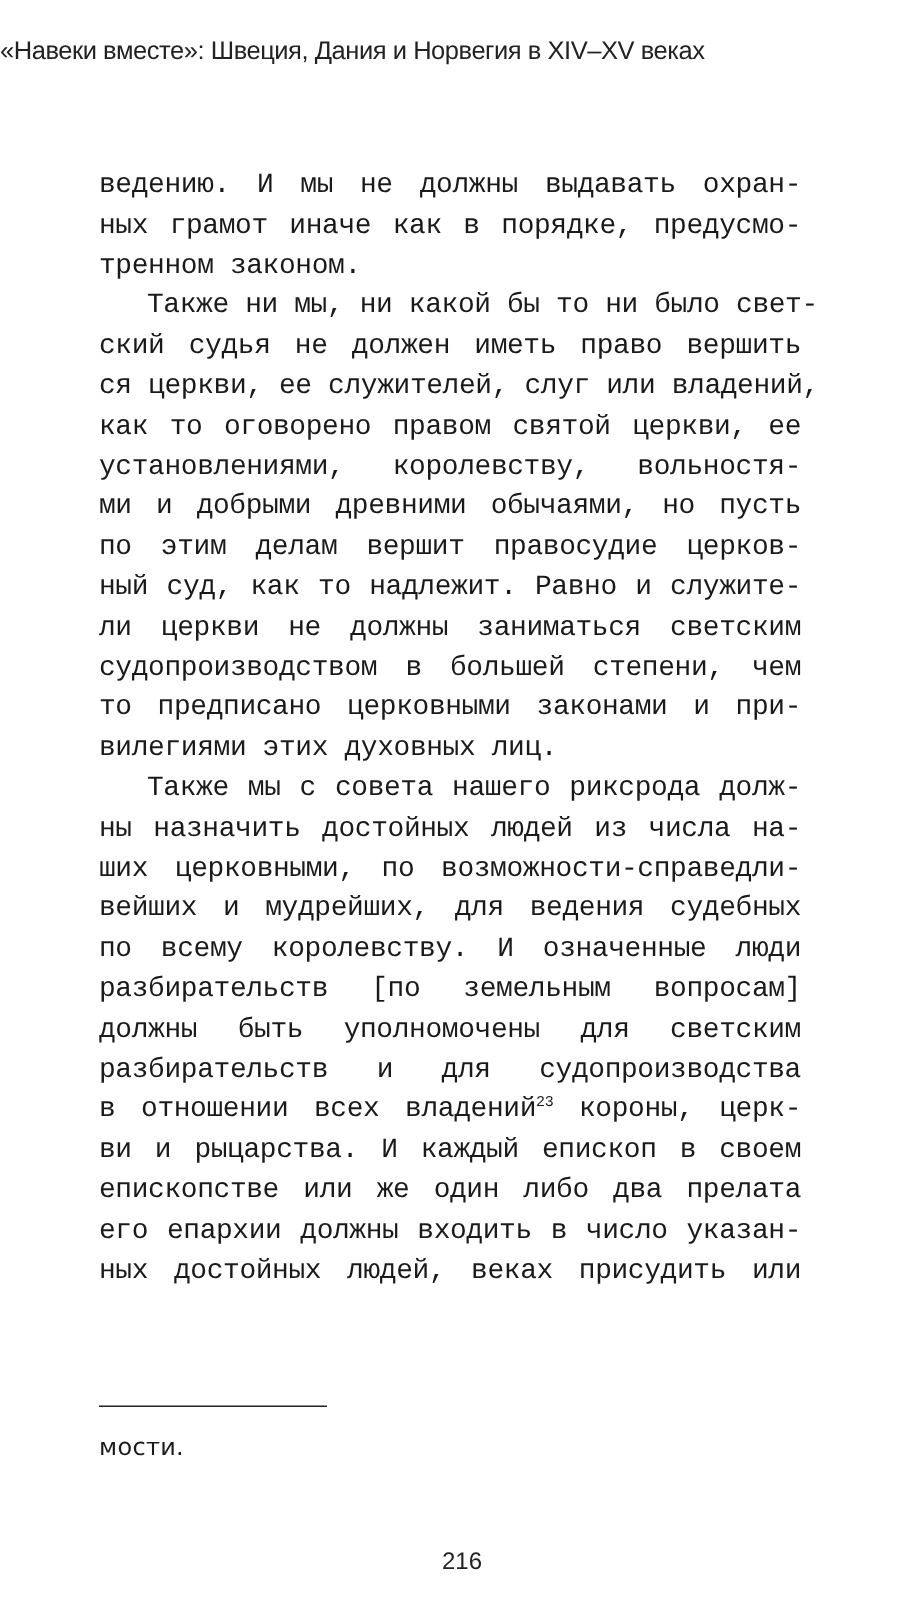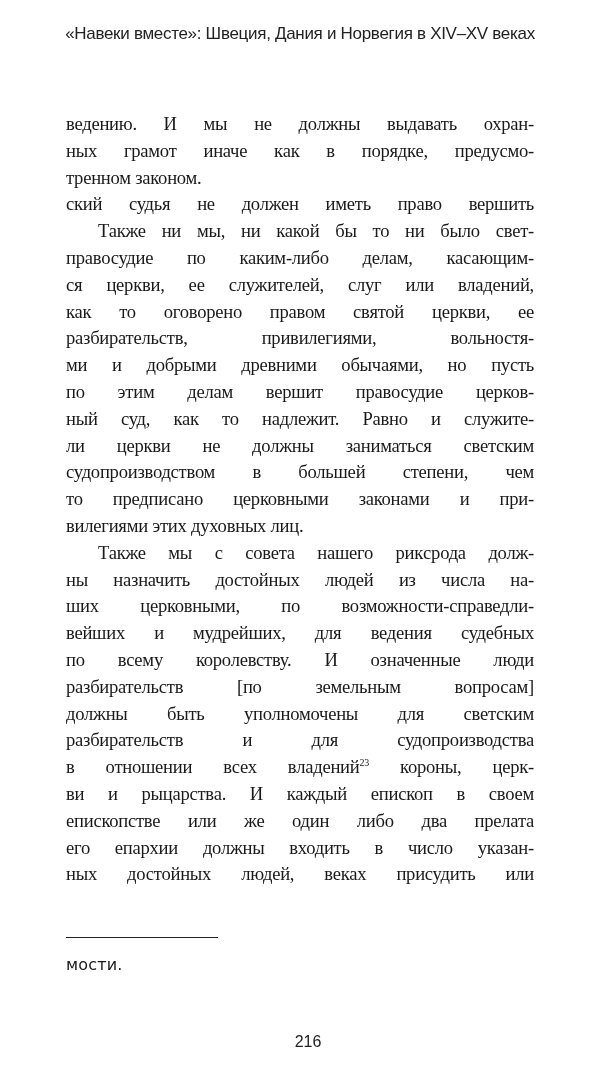--- a/index.html
+++ b/index.html
@@ -1,24 +1,24 @@
 <!DOCTYPE html>
 <html><head>
   <meta charset="utf-8">
   <style>
     html, body { margin: 0; padding: 0; background: #ffffff; }
     body { width: 600px; height: 1080px; position: relative; overflow: hidden; color: #1a1a1a; }
     .header {
-      position: absolute; top: 24px; left: 0; width: 600px; text-align: center;
+      position: absolute; top: 24px; left: 0; width: 600px; text-align: left;
       font-family: "Liberation Sans Narrow", "Liberation Sans", sans-serif;
       font-size: 17px; letter-spacing: -0.3px; color: #222;
     }
     .body-text {
       position: absolute; top: 111px; left: 66px; width: 468px;
-      font-family: Liberation Serif, serif; font-size: 18.6px; line-height: 26.8px;
+      font-family: Liberation Mono, monospace; font-size: 18.6px; line-height: 26.8px;
       letter-spacing: -0.25px;
     }
     .line { display: block; height: 26.8px; white-space: nowrap; text-align: justify; text-align-last: justify; }
     .line.last { text-align-last: left; }
     .line.indent { padding-left: 32px; }
     sup { font-size: 10px; line-height: 0; vertical-align: 7px; }
     .footnote-rule {
       position: absolute; top: 937px; left: 66px; width: 152px; height: 1px; background: #222;
     }
     .footnote {
@@ -34,26 +34,25 @@
   </style>
 </head>
 <body>
 
 <div class="header">«Навеки вместе»: Швеция, Дания и Норвегия в XIV–XV веках</div>
 
 <div class="body-text">
   <span class="line">ведению. И мы не должны выдавать охран-</span>
   <span class="line">ных грамот иначе как в порядке, предусмо-</span>
   <span class="line last">тренном законом.</span>
+  <span class="line indent">Также ни мы, ни какой бы то ни было свет-</span>
   <span class="line">ский судья не должен иметь право вершить</span>
-  <span class="line indent">Также ни мы, ни какой бы то ни было свет-</span>
-  <span class="line">правосудие по каким-либо делам, касающим-</span>
   <span class="line">ся церкви, ее служителей, слуг или владений,</span>
   <span class="line">как то оговорено правом святой церкви, ее</span>
-  <span class="line">разбирательств, привилегиями, вольностя-</span>
+  <span class="line">установлениями, королевству, вольностя-</span>
   <span class="line">ми и добрыми древними обычаями, но пусть</span>
   <span class="line">по этим делам вершит правосудие церков-</span>
   <span class="line">ный суд, как то надлежит. Равно и служите-</span>
   <span class="line">ли церкви не должны заниматься светским</span>
   <span class="line">судопроизводством в большей степени, чем</span>
   <span class="line">то предписано церковными законами и при-</span>
   <span class="line last">вилегиями этих духовных лиц.</span>
   <span class="line indent">Также мы с совета нашего рикcрода долж-</span>
   <span class="line">ны назначить достойных людей из числа на-</span>
   <span class="line">ших церковными, по возможности-справедли-</span>

